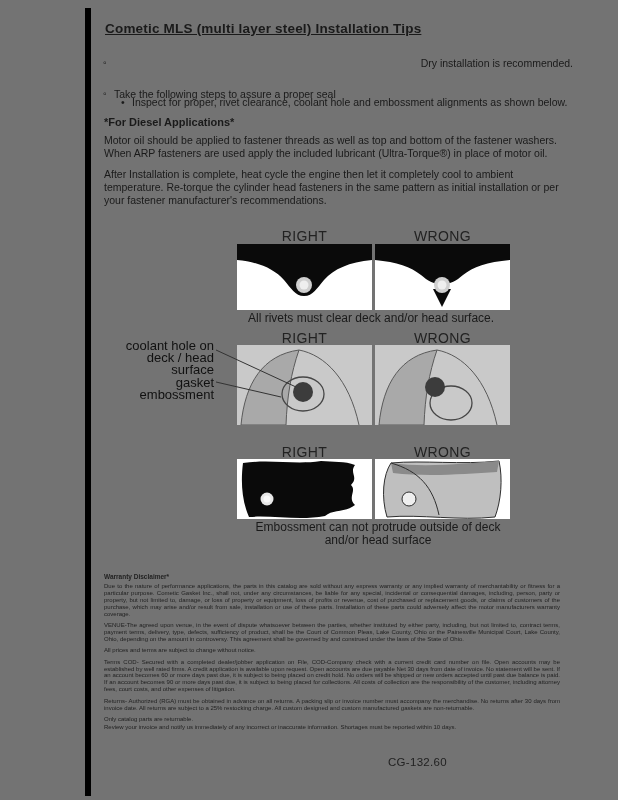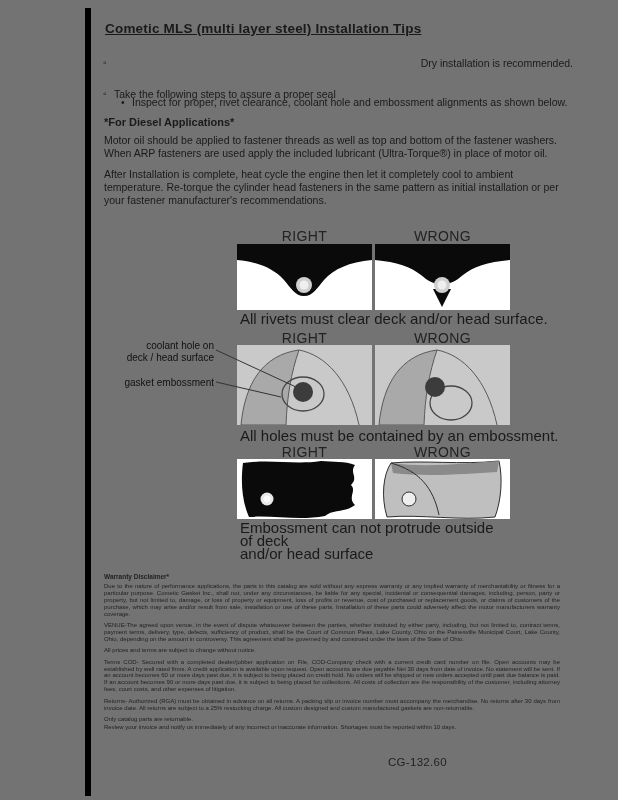--- a/index.html
+++ b/index.html
@@ -21,24 +21,24 @@
   .para { position:absolute; left:104px; width:462px; font-size:10.5px; line-height:13px; }
   .p1{top:134px;} .p2{top:168px;}
   .note { position:absolute; left:104px; top:211px; width:462px; font-size:10.5px; }
 
   .fig-label { position:absolute; width:135px; text-align:center; font-size:14px; letter-spacing:.4px; color:#222; }
   .col-l{left:237px;} .col-r{left:375px;}
   .hr1{top:228px;} .hr2{top:330px;} .hr3{top:444px;}
   .panel { position:absolute; display:block; }
   .pr1{top:244px;} .pr2{top:345px;} .pr3{top:459px;}
 
-  .caption { position:absolute; left:240px; font-size:15px; line-height:13px; white-space:pre-line; }
+  .caption { position:absolute; left:248px; font-size:12px; line-height:13px; white-space:pre-line;text-align:center; }
   .cap1{top:312px;} .cap2{top:429px;} .cap3{top:521px; width:260px;}
 
-  .callout { position:absolute; left:116px; width:98px; text-align:right; font-size:10px;
+  .callout { position:absolute; left:116px; width:98px; text-align:right; font-size:13px;
              line-height:12px; white-space:pre-line; color:#111; }
   .c1{top:340px;} .c2{top:377px;}
 
   .leaders { position:absolute; left:0; top:0; width:618px; height:800px; pointer-events:none; }
 
   .disc { position:absolute; left:104px; top:573px; width:456px; color:#222; }
   .disc-h { font-size:6.5px; font-weight:700; margin-bottom:3px; }
   .dp { font-size:6px; line-height:6.9px; margin-bottom:4.5px; text-align:justify; }
   .dp.tight { margin-bottom:1px; }
 
@@ -92,21 +92,20 @@
     <ellipse cx="66" cy="49" rx="21" ry="17" fill="none" stroke="#464646" stroke-width="1.3"></ellipse>
     <circle cx="66" cy="47" r="10" fill="#3c3c3c"></circle>
   </svg>
   <svg class="panel col-r pr2" width="135" height="80" viewBox="0 0 135 80">
     <rect width="135" height="80" fill="#c9c9c9"></rect>
     <path d="M4,80 C8,38 26,10 62,5 C54,28 50,52 49,80 Z" fill="#a9a9a9" stroke="#5a5a5a" stroke-width="1"></path>
     <path d="M62,5 C88,10 112,34 122,80" fill="none" stroke="#5a5a5a" stroke-width="1"></path>
     <ellipse cx="76" cy="58" rx="21" ry="17" fill="none" stroke="#464646" stroke-width="1.3"></ellipse>
     <circle cx="60" cy="42" r="10" fill="#3c3c3c"></circle>
   </svg>
-  <div class="caption cap2">All holes must be contained by an embossment.</div>
 
   <div class="fig-label col-l hr3">RIGHT</div>
   <div class="fig-label col-r hr3">WRONG</div>
 
   <svg class="panel col-l pr3" width="135" height="60" viewBox="0 0 135 60">
     <rect width="135" height="60" fill="#ffffff"></rect>
     <path d="M6,4 C34,0 58,6 84,2 C96,3 108,2 118,6 C112,14 122,18 114,26 C120,32 110,38 118,46 C108,54 96,50 88,57 C62,62 36,56 12,58 C4,40 4,20 6,4 Z" fill="#0a0a0a"></path>
     <circle cx="30" cy="40" r="6.5" fill="#e8e8e8"></circle>
     <circle cx="30" cy="40" r="3.5" fill="#fafafa"></circle>
   </svg>

